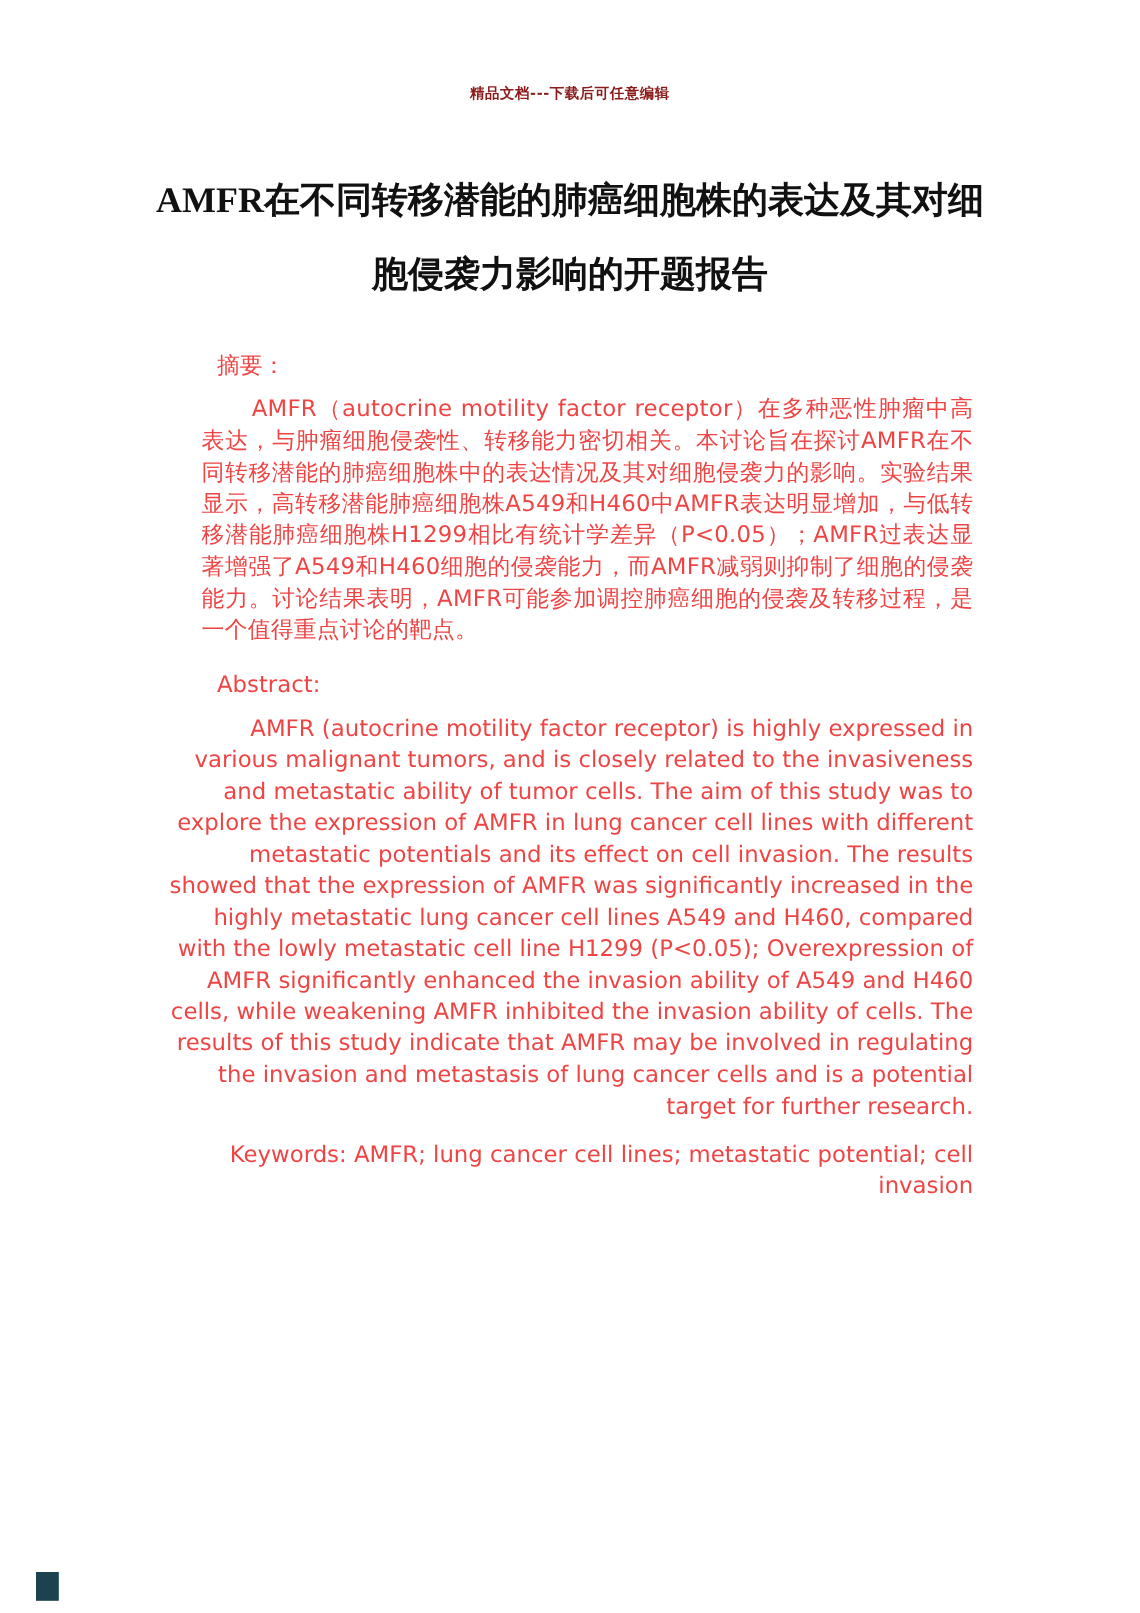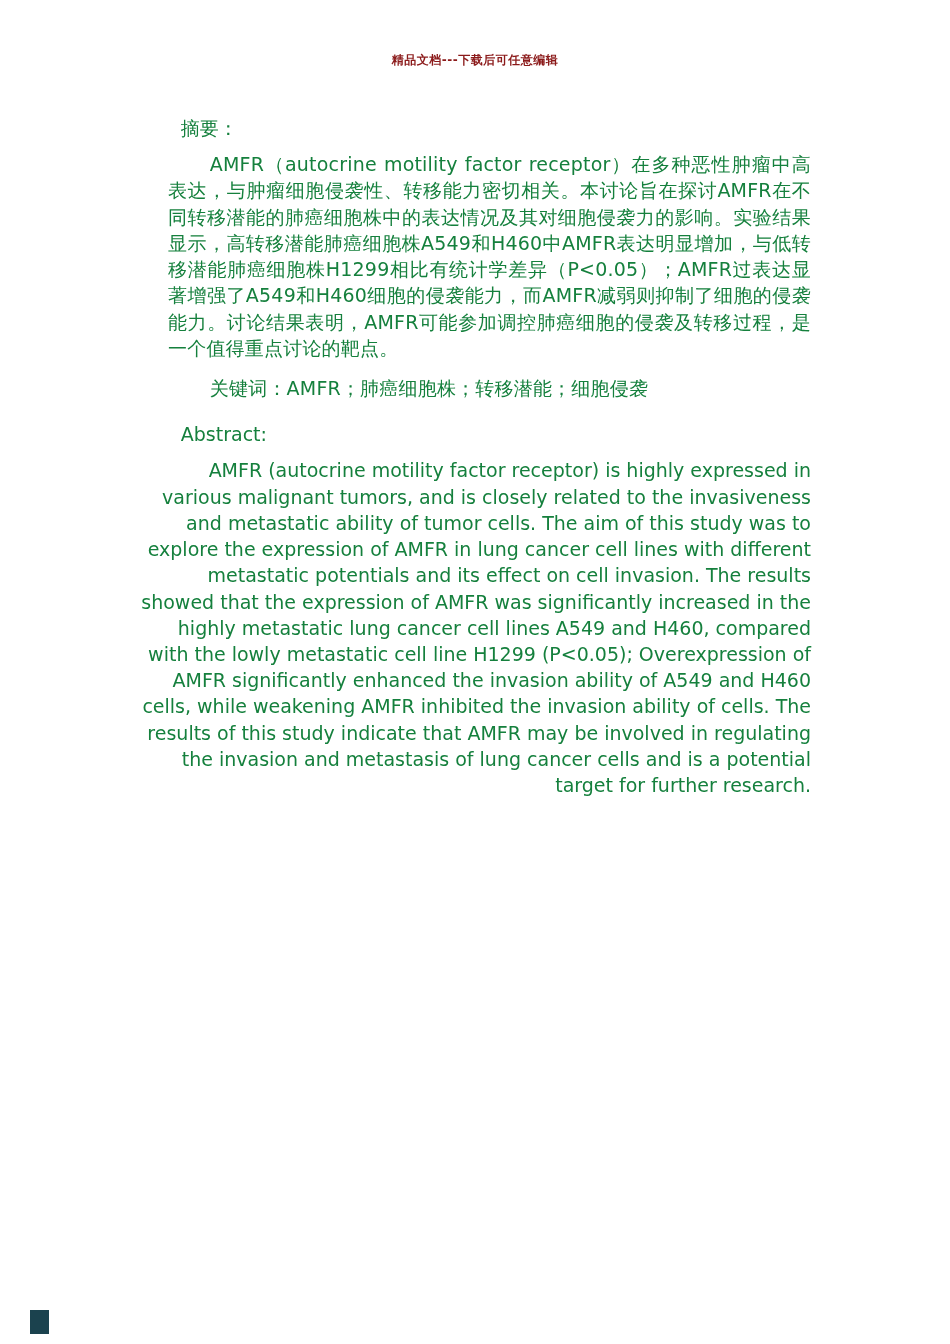--- a/index.html
+++ b/index.html
@@ -10,21 +10,21 @@
   .page {
     position: relative;
     width: 950px;
     min-height: 1344px;
     background: #ffffff;
     color: #1a1a1a;
     font-family: "DejaVu Sans", "Liberation Sans", sans-serif;
     overflow: hidden;
   }
   .header-notice {
-    padding-top: 52px;
+    padding-top: 70px;
     text-align: center;
     font-size: 12px;
     font-weight: bold;
     letter-spacing: 0.5px;
     color: #8b1a1a;
   }
   .title {
     margin: 64px auto 0 auto;
     width: 700px;
     text-align: center;
@@ -42,21 +42,21 @@
   }
   .content {
     width: 672px;
     margin: 46px auto 0 auto;
   }
   .para {
     margin: 0 0 14px 0;
     font-size: 19px;
     line-height: 1.38;
     text-indent: 2.2em;
-    color: #15803d;
+    color: #ef4444;
   }
   .para.cn {
     text-align: justify;
     letter-spacing: 0.2px;
     margin-left: 29px;
   }
   .para.en {
     text-align: right;
   }
   .para.label {
@@ -74,31 +74,35 @@
     background: #1b424e;
   }
 </style>
 </head>
 <body>
 
 <div class="page">
 
   <div class="header-notice">精品文档---下载后可任意编辑</div>
 
+  <h1 class="title">
+    <span class="title-line">AMFR在不同转移潜能的肺癌细胞株的表达及其对细</span>
+    <span class="title-line">胞侵袭力影响的开题报告</span>
+  </h1>
 
   <div class="content">
 
     <p class="para label">摘要：</p>
 
     <p class="para cn">AMFR（autocrine motility factor receptor）在多种恶性肿瘤中高表达，与肿瘤细胞侵袭性、转移能力密切相关。本讨论旨在探讨AMFR在不同转移潜能的肺癌细胞株中的表达情况及其对细胞侵袭力的影响。实验结果显示，高转移潜能肺癌细胞株A549和H460中AMFR表达明显增加，与低转移潜能肺癌细胞株H1299相比有统计学差异（P&lt;0.05）；AMFR过表达显著增强了A549和H460细胞的侵袭能力，而AMFR减弱则抑制了细胞的侵袭能力。讨论结果表明，AMFR可能参加调控肺癌细胞的侵袭及转移过程，是一个值得重点讨论的靶点。</p>
 
-    <p class="para cn label">关键词：AMFR；肺癌细胞株；转移潜能；细胞侵袭</p>
 
     <p class="para label spaced-top">Abstract:</p>
 
     <p class="para en">AMFR (autocrine motility factor receptor) is highly expressed in various malignant tumors, and is closely related to the invasiveness and metastatic ability of tumor cells. The aim of this study was to explore the expression of AMFR in lung cancer cell lines with different metastatic potentials and its effect on cell invasion. The results showed that the expression of AMFR was significantly increased in the highly metastatic lung cancer cell lines A549 and H460, compared with the lowly metastatic cell line H1299 (P&lt;0.05); Overexpression of AMFR significantly enhanced the invasion ability of A549 and H460 cells, while weakening AMFR inhibited the invasion ability of cells. The results of this study indicate that AMFR may be involved in regulating the invasion and metastasis of lung cancer cells and is a potential target for further research.</p>
 
+    <p class="para en">Keywords: AMFR; lung cancer cell lines; metastatic potential; cell invasion</p>
 
   </div>
 
   <div class="corner-mark"></div>
 
 </div>
 
 </body></html>

